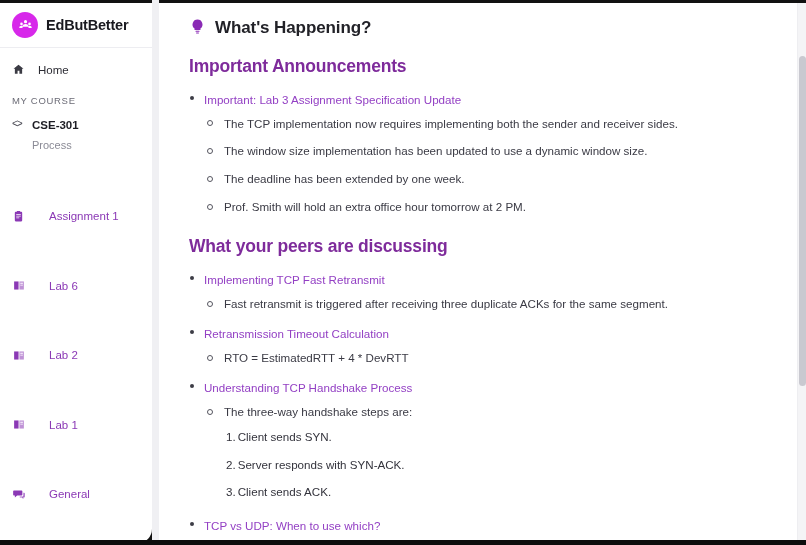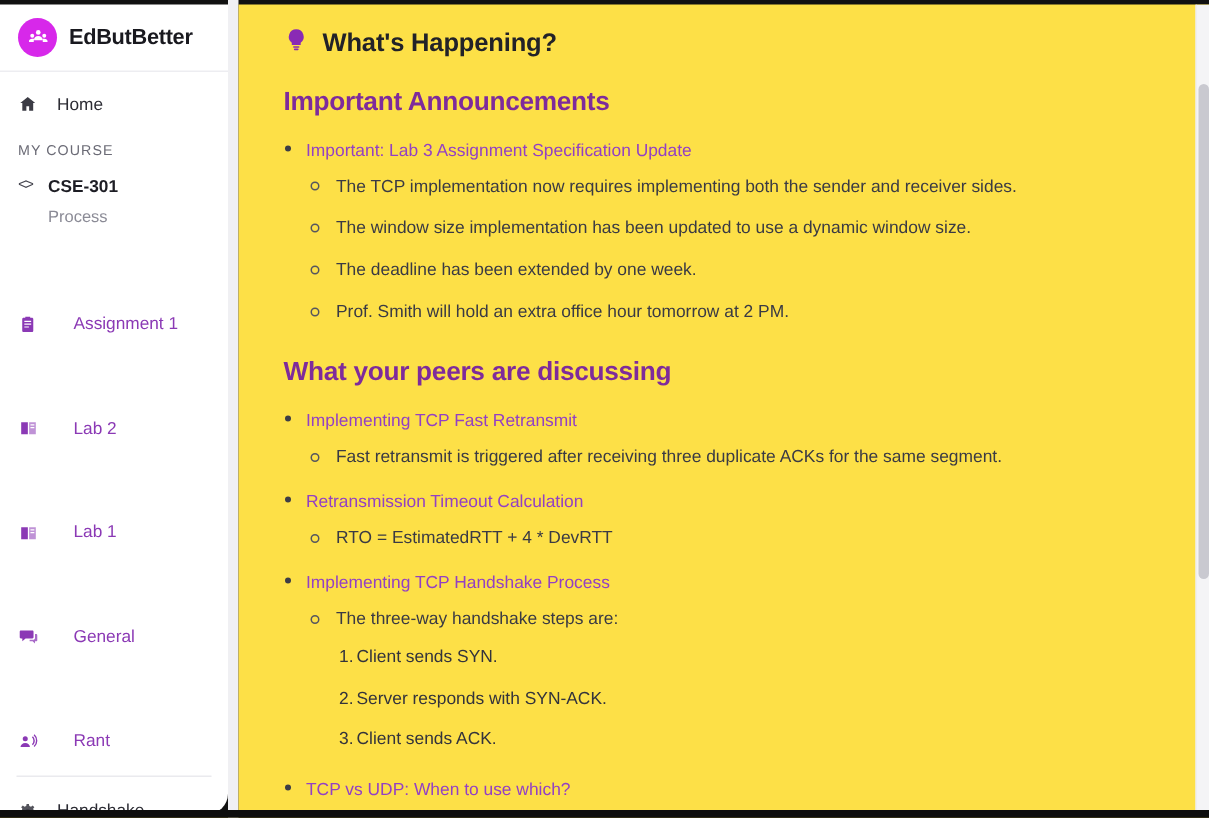--- a/index.html
+++ b/index.html
@@ -139,21 +139,21 @@
   .foot-block { padding-top: 10px; }
   .foot-block .nav-label { padding-left: 6px; }
 
   
   #gap { flex: 0 0 7px; height: 545px; background: #f0f0f3; }
 
   #main-wrap {
     position: relative;
     flex: 1 1 auto;
     height: 540px;
-    background: #fde047;
+    background: #ffffff;
     overflow: hidden;
   }
   #main {
     position: absolute;
     inset: 0 9px 0 0;
     padding: 14px 18px 0 30px;
     overflow: hidden;
   }
 
   .page-head {
@@ -306,23 +306,33 @@
       </div>
 
       <div class="sub-row">
         <span class="nav-ico">
           <svg width="14" height="13" viewBox="0 0 24 24" fill="#8b39b5">
             <path d="M3 4.5h8.2v15H3z"></path>
             <path d="M12.8 4.5H21v15h-8.2z" opacity="0.55"></path>
             <path d="M14.4 7h4.8v1.6h-4.8zm0 3.4h4.8V12h-4.8z" fill="#ffffff"></path>
           </svg>
         </span>
+        <span class="sub-label">Lab 6</span>
+      </div>
+
+      <div class="sub-row">
+        <span class="nav-ico">
+          <svg width="14" height="13" viewBox="0 0 24 24" fill="#8b39b5">
+            <path d="M3 4.5h8.2v15H3z"></path>
+            <path d="M12.8 4.5H21v15h-8.2z" opacity="0.55"></path>
+            <path d="M14.4 7h4.8v1.6h-4.8zm0 3.4h4.8V12h-4.8z" fill="#ffffff"></path>
+          </svg>
+        </span>
         <span class="sub-label">Lab 2</span>
       </div>
-
 
       <div class="sub-row">
         <span class="nav-ico">
           <svg width="14" height="13" viewBox="0 0 24 24" fill="#8b39b5">
             <path d="M3 4.5h8.2v15H3z"></path>
             <path d="M12.8 4.5H21v15h-8.2z" opacity="0.55"></path>
             <path d="M14.4 7h4.8v1.6h-4.8zm0 3.4h4.8V12h-4.8z" fill="#ffffff"></path>
           </svg>
         </span>
         <span class="sub-label">Lab 1</span>
@@ -415,21 +425,21 @@
         </li>
 
         <li class="topic">
           <a class="topic-link">Retransmission Timeout Calculation</a>
           <ul class="details">
             <li class="detail">RTO = EstimatedRTT + 4 * DevRTT</li>
           </ul>
         </li>
 
         <li class="topic">
-          <a class="topic-link">Implementing TCP Handshake Process</a>
+          <a class="topic-link">Understanding TCP Handshake Process</a>
           <ul class="details">
             <li class="detail">The three-way handshake steps are:</li>
           </ul>
           <ol class="steps">
             <li class="step"><span class="step-num">1.</span><span>Client sends SYN.</span></li>
             <li class="step"><span class="step-num">2.</span><span>Server responds with SYN-ACK.</span></li>
             <li class="step"><span class="step-num">3.</span><span>Client sends ACK.</span></li>
           </ol>
         </li>
 

